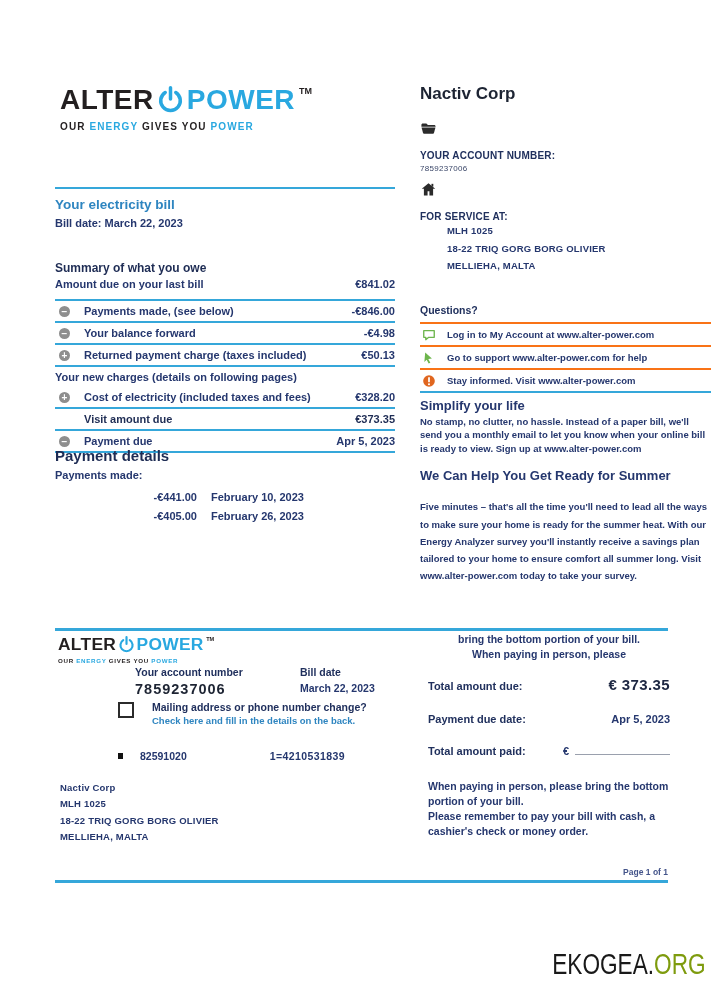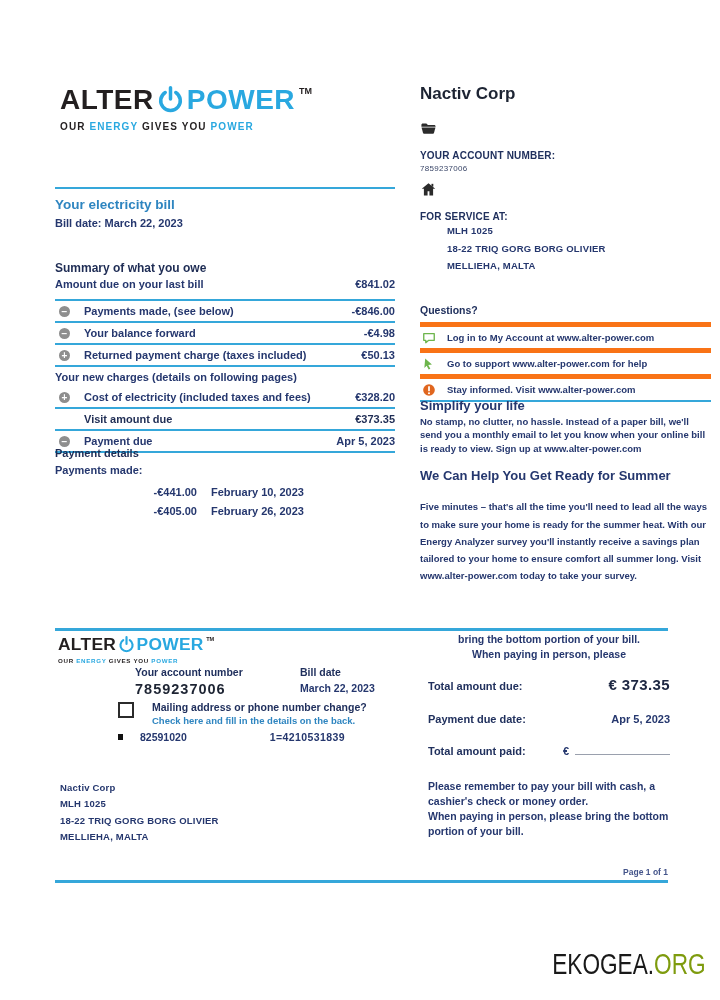--- a/index.html
+++ b/index.html
@@ -42,31 +42,31 @@
   .srow:last-child{border-bottom:2px solid #35a7da;}
   .row-icon{flex:0 0 auto;width:11px;height:11px;border-radius:50%;background:#8e8e8e;color:#fff;
             font-size:10px;line-height:11px;text-align:center;font-weight:700;margin:0 14px 0 4px;}
   .srow .lbl{flex:1;}
   .srow .val{text-align:right;white-space:nowrap;}
   .srow.indent .lbl{margin-left:29px;}
   .srow.bold{font-weight:700;color:#1e2c54;}
 
   
   #payment-details{position:absolute;left:55px;top:447px;width:340px;}
-  .pd-title{font-size:11px;font-weight:700;color:#1e2c54;}
+  .pd-title{font-size:15px;font-weight:700;color:#1e2c54;}
   .pd-sub{font-size:11px;font-weight:600;margin-top:5px;}
   .pd-list{margin-top:7px;margin-left:80px;}
   .pd-item{display:flex;font-size:11px;font-weight:600;line-height:1.7;}
   .pd-amt{width:62px;text-align:right;}
   .pd-date{margin-left:14px;}
 
   
   #questions{position:absolute;left:420px;top:304px;width:291px;}
   .q-title{font-size:10.5px;font-weight:700;color:#20305d;margin-bottom:6px;}
-  .q-row{display:flex;align-items:center;gap:11px;border-top:5px solid #f97316;padding:3px 2px;min-height:15px;
+  .q-row{display:flex;align-items:center;gap:11px;border-top:2px solid #f97316;padding:3px 2px;min-height:15px;
          font-size:9.5px;font-weight:700;color:#25376e;}
   .q-row:last-child{border-bottom:2px solid #35a7da;}
   .q-icon svg{width:14px;height:14px;display:block;}
 
   
   #promo{position:absolute;left:420px;top:398px;width:288px;}
   .promo-title{font-size:13px;font-weight:700;color:#25376e;}
   .promo-text{font-size:9.5px;font-weight:600;line-height:1.42;margin-top:2px;color:#25376e;}
   .promo-text.loose{line-height:1.8;}
   .promo-gap{height:13px;}
@@ -79,21 +79,21 @@
   .sa-col1{width:135px;}
   .sa-label{font-size:10.5px;font-weight:700;color:#20305d;}
   .sa-acct{font-size:14.5px;font-weight:600;color:#1d2433;letter-spacing:1px;margin-top:3px;}
   .sa-date{font-size:10.5px;font-weight:700;color:#25376e;margin-top:4px;}
 
   #stub-mailing{position:absolute;left:118px;top:701px;display:flex;gap:18px;align-items:flex-start;}
   .checkbox{width:12px;height:12px;border:2px solid #2b2b2b;background:#fff;flex:0 0 auto;margin-top:1px;}
   .mc-label{font-size:10.5px;font-weight:700;color:#20305d;}
   .mc-note{font-size:9.5px;font-weight:600;color:#2e85c0;margin-top:2px;}
 
-  #stub-scanline{position:absolute;left:118px;top:731px;display:flex;align-items:center;font-size:10.5px;font-weight:700;color:#25376e;}
+  #stub-scanline{position:absolute;left:118px;top:750px;display:flex;align-items:center;font-size:10.5px;font-weight:700;color:#25376e;}
   .scan-marker{width:5px;height:6px;background:#111;margin-right:17px;}
   .scan-right{margin-left:83px;letter-spacing:.4px;}
 
   #stub-mailto{position:absolute;left:60px;top:780px;}
   #stub-mailto .addr-line{line-height:1.72;}
 
   #stub-right{position:absolute;left:428px;top:632px;width:242px;}
   .pay-note{text-align:center;font-size:10.5px;font-weight:700;line-height:1.45;color:#25376e;}
   .pay-row{display:flex;justify-content:space-between;align-items:baseline;}
   .pay-row.r1{margin-top:14px;}
@@ -333,22 +333,22 @@
     <div class="pay-row r3">
       <span class="pay-label">Total amount paid:</span>
       <span class="paid-wrap">
         <span class="pay-val">€</span>
         <span class="paid-line"></span>
       </span>
     </div>
   </div>
 
   <div id="stub-reminder">
+    <div class="rem-text">When paying in person, please bring the bottom portion of your bill.</div>
     <div class="rem-text">Please remember to pay your bill with cash, a cashier's check or money order.</div>
-    <div class="rem-text">When paying in person, please bring the bottom portion of your bill.</div>
   </div>
 
   <div class="page-indicator">Page 1 of 1</div>
   <div class="stub-botline"></div>
 
   <div id="footer-brand"><span>EKOGEA.</span><span class="org">ORG</span></div>
 
 </div>
 
 </body></html>

